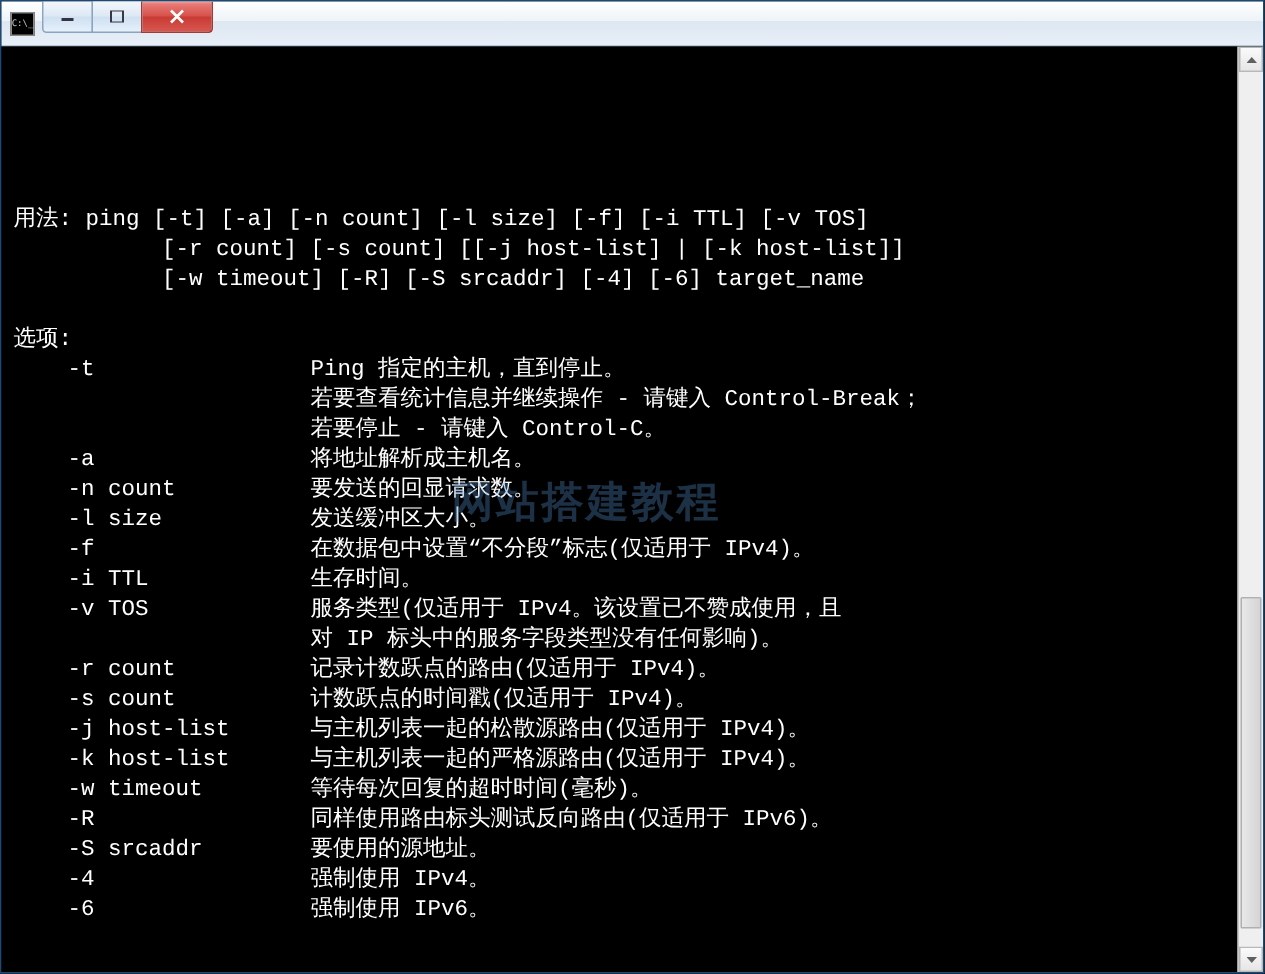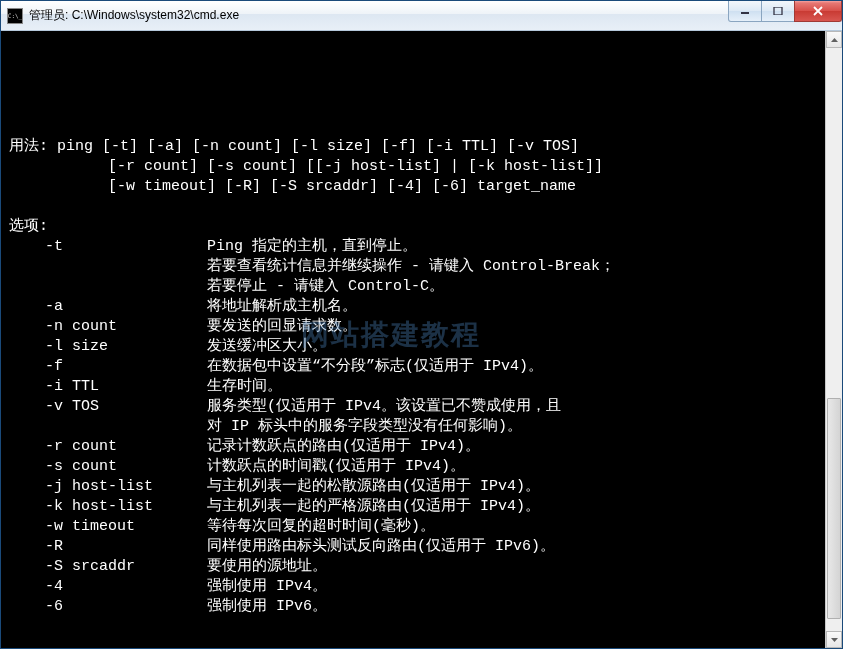--- a/index.html
+++ b/index.html
@@ -128,21 +128,20 @@
       white-space: nowrap;
       pointer-events: none;
     }
   </style>
 </head>
 <body>
 
 <div class="window">
   <div class="titlebar">
     <div class="titlebar-icon">C:\_</div>
-    <div class="titlebar-text">管理员: C:\Windows\system32\cmd.exe</div>
     <div class="window-controls">
       <div class="win-btn min">
         <svg width="10" height="8">
             <rect x="1" y="5" width="8" height="2" fill="#334"></rect>
           </svg>
       </div>
       <div class="win-btn max">
         <svg width="10" height="8">
             <rect x="1" y="0" width="8" height="8" fill="none" stroke="#334" stroke-width="1.3"></rect>
           </svg>

